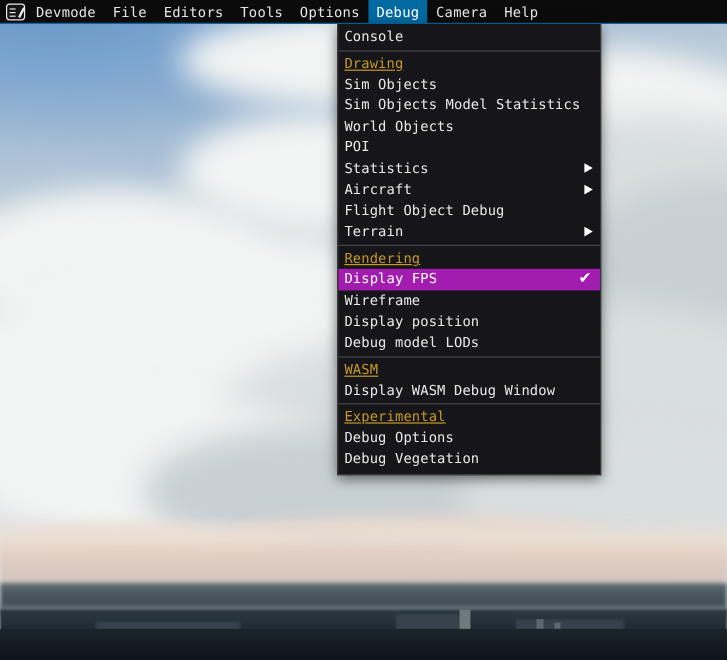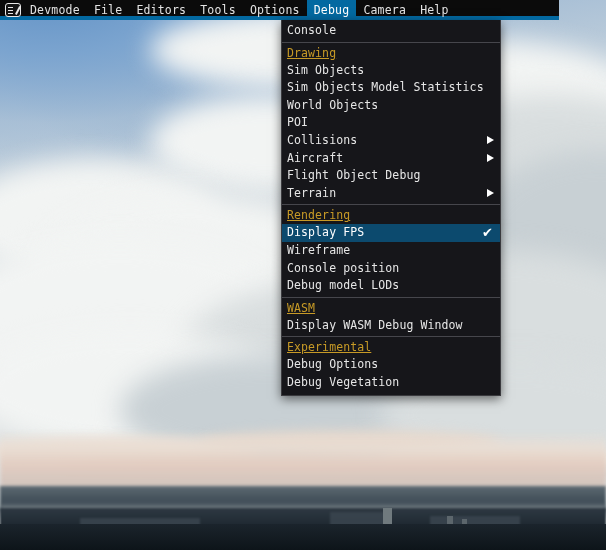--- a/index.html
+++ b/index.html
@@ -90,26 +90,26 @@
     position: absolute;
     background: #39444e;
     filter: blur(.8px);
     opacity: .9;
   }
 
   
   .menubar {
     position: absolute;
     left: 0; top: 0;
-    width: 559px; height: 20px;
+    width: 606px; height: 20px;
     background: #0b0b0b;
     display: flex;
     align-items: stretch;
     z-index: 20;
-    border-bottom: 4px solid #0369a1;
+    border-bottom: 1px solid #0369a1;
   }
   .devmode-icon {
     width: 16px; height: 14px;
     margin: 3px 0 0 5px;
     border: 1.5px solid #e8e8e8;
     border-radius: 3px;
     background: #141414;
     position: relative;
     flex: 0 0 auto;
   }
@@ -170,21 +170,21 @@
     letter-spacing: .1px;
     cursor: default;
   }
   .mi.header {
     color: #c79a26;
     height: 17px;
     line-height: 17px;
     text-decoration: underline;
   }
   .mi.selected {
-    background: #0c4a6e;
+    background: #a21caf;
     color: #ffffff;
   }
   .mi .arrow {
     position: absolute;
     right: 6px;
     top: 50%;
     margin-top: -4.5px;
     width: 0; height: 0;
     border-left: 7px solid #ffffff;
     border-top: 4.5px solid transparent;
@@ -264,29 +264,29 @@
   </div>
 
   <div class="dropdown" id="debug-menu">
       <div class="mi"><span>Console</span></div>
       <div class="sep"></div>
       <div class="mi header"><span>Drawing</span></div>
       <div class="mi"><span>Sim Objects</span></div>
       <div class="mi"><span>Sim Objects Model Statistics</span></div>
       <div class="mi"><span>World Objects</span></div>
       <div class="mi"><span>POI</span></div>
-      <div class="mi"><span>Collisions</span><span class="arrow"></span></div>
+      <div class="mi"><span>Statistics</span><span class="arrow"></span></div>
       <div class="mi"><span>Aircraft</span><span class="arrow"></span></div>
       <div class="mi"><span>Flight Object Debug</span></div>
       <div class="mi"><span>Terrain</span><span class="arrow"></span></div>
       <div class="sep"></div>
       <div class="mi header"><span>Rendering</span></div>
       <div class="mi selected"><span>Display FPS</span><span class="check">✔</span></div>
       <div class="mi"><span>Wireframe</span></div>
-      <div class="mi"><span>Console position</span></div>
+      <div class="mi"><span>Display position</span></div>
       <div class="mi"><span>Debug model LODs</span></div>
       <div class="sep"></div>
       <div class="mi header"><span>WASM</span></div>
       <div class="mi"><span>Display WASM Debug Window</span></div>
       <div class="sep"></div>
       <div class="mi header"><span>Experimental</span></div>
       <div class="mi"><span>Debug Options</span></div>
       <div class="mi"><span>Debug Vegetation</span></div>
     </div>
 

